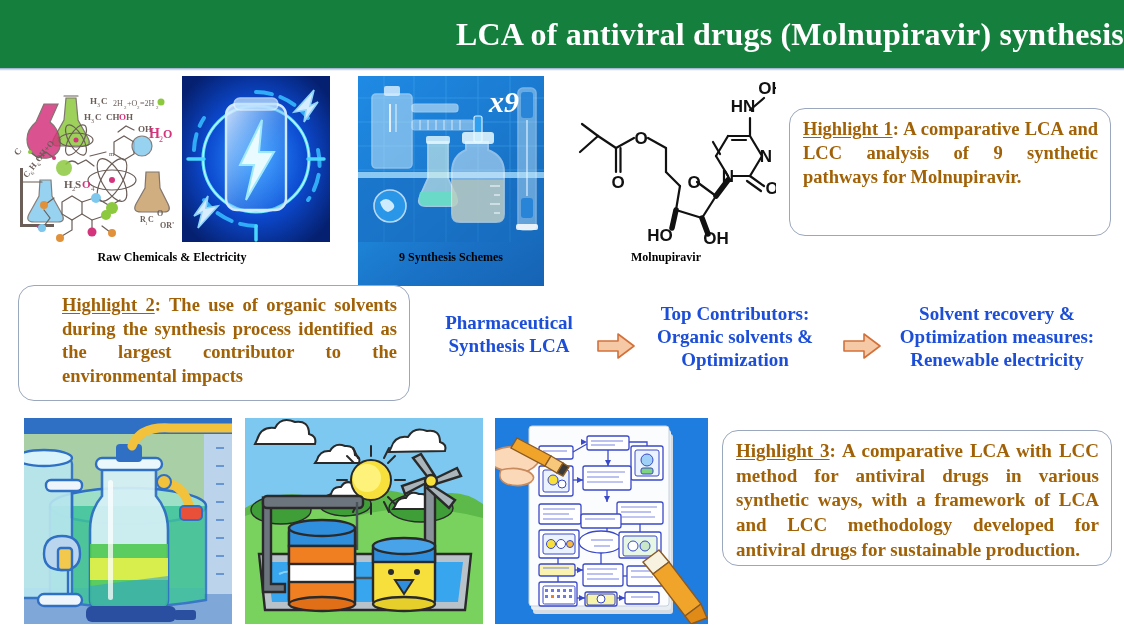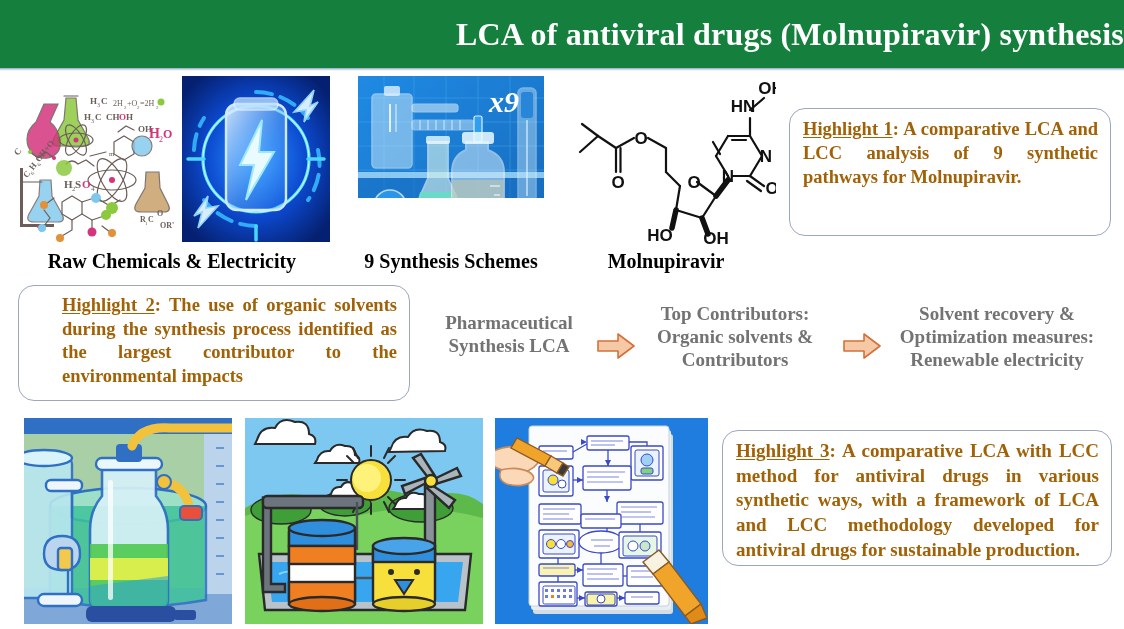--- a/index.html
+++ b/index.html
@@ -27,21 +27,21 @@
     background: linear-gradient(to bottom,#8fa4c4,#dce4f0 60%,#ffffff);
   }
 
   
   .img-frame { position:absolute; overflow:hidden; }
 
   
   .caption {
     position:absolute; text-align:center;
     font-family:"Liberation Serif", serif;
-    font-weight:bold; font-size:20px; color:#000;
+    font-weight:bold; font-size:12px; color:#000;
     white-space:nowrap;
   }
 
   
   .hl-box {
     position:absolute;
     border:1.3px solid #9aa7bd;
     border-radius:16px;
     background:#ffffff;
     padding:8px 12px 8px 13px;
@@ -50,21 +50,21 @@
     font-family:"Liberation Serif", serif;
     font-weight:bold; color:#a16207;
     text-align:justify; text-justify:inter-word;
   }
   .hl-text .lead { text-decoration:underline; text-underline-offset:2px; }
 
   
   .flow-item {
     position:absolute; text-align:center;
     font-family:"Liberation Serif", serif;
-    font-weight:bold; color:#737373; font-size:19px; line-height:1.2;
+    font-weight:bold; color:#1d4ed8; font-size:19px; line-height:1.2;
   }
   .flow-arrow { position:absolute; }
 
   
 
   
   .doodle { background:#ffffff; }
 
   
   .batt {
@@ -239,21 +239,21 @@
 
       <path d="M80 44 L58 89 L72 89 L64 124 L92 76 L77 76 Z" fill="#eafbff" stroke="#9fe9ff" stroke-width="2"></path>
 
       <g fill="#d6ecff" stroke="#8fd4ff" stroke-width="1.6">
         <path d="M112 36 L132 14 L128 30 L136 26 L122 46 L124 34 Z"></path>
         <path d="M36 130 L16 152 L20 136 L12 140 L26 120 L24 132 Z"></path>
       </g>
     </svg>
   </div>
 
-  <div class="img-frame lab" style="left:358px; top:76px; width:186px; height:122px;">
+  <div class="img-frame lab" style="left:358px; top:76px; width:186px; height:210px;">
     <svg viewBox="0 0 186 166" width="186" height="166">
       <defs>
         <linearGradient id="labbg" x1="0" y1="0" x2="1" y2="1">
           <stop offset="0%" stop-color="#1f8ae4"></stop>
             <stop offset="50%" stop-color="#1b7bd0"></stop>
             <stop offset="100%" stop-color="#1566b6"></stop>
         </linearGradient>
       </defs>
       <rect width="186" height="166" fill="url(#labbg)"></rect>
 
@@ -398,21 +398,21 @@
 
   <div class="flow-arrow" style="left:597px; top:333px; width:38px; height:26px;">
     <svg viewBox="0 0 38 26" width="38" height="26">
       <path d="M1 8 L21 8 L21 1 L37 13 L21 25 L21 18 L1 18 Z" fill="#F6C9A6" stroke="#D4713A" stroke-width="1.6" stroke-linejoin="round"></path>
     </svg>
   </div>
 
   <div class="flow-item" style="left:634px; top:303px; width:202px;">
     <div>Top Contributors:</div>
     <div>Organic solvents &amp;</div>
-    <div>Contributors</div>
+    <div>Optimization</div>
   </div>
 
   <div class="flow-arrow" style="left:843px; top:333px; width:38px; height:26px;">
     <svg viewBox="0 0 38 26" width="38" height="26">
       <path d="M1 8 L21 8 L21 1 L37 13 L21 25 L21 18 L1 18 Z" fill="#F6C9A6" stroke="#D4713A" stroke-width="1.6" stroke-linejoin="round"></path>
     </svg>
   </div>
 
   <div class="flow-item" style="left:878px; top:303px; width:238px;">
     <div>Solvent recovery &amp;</div>

